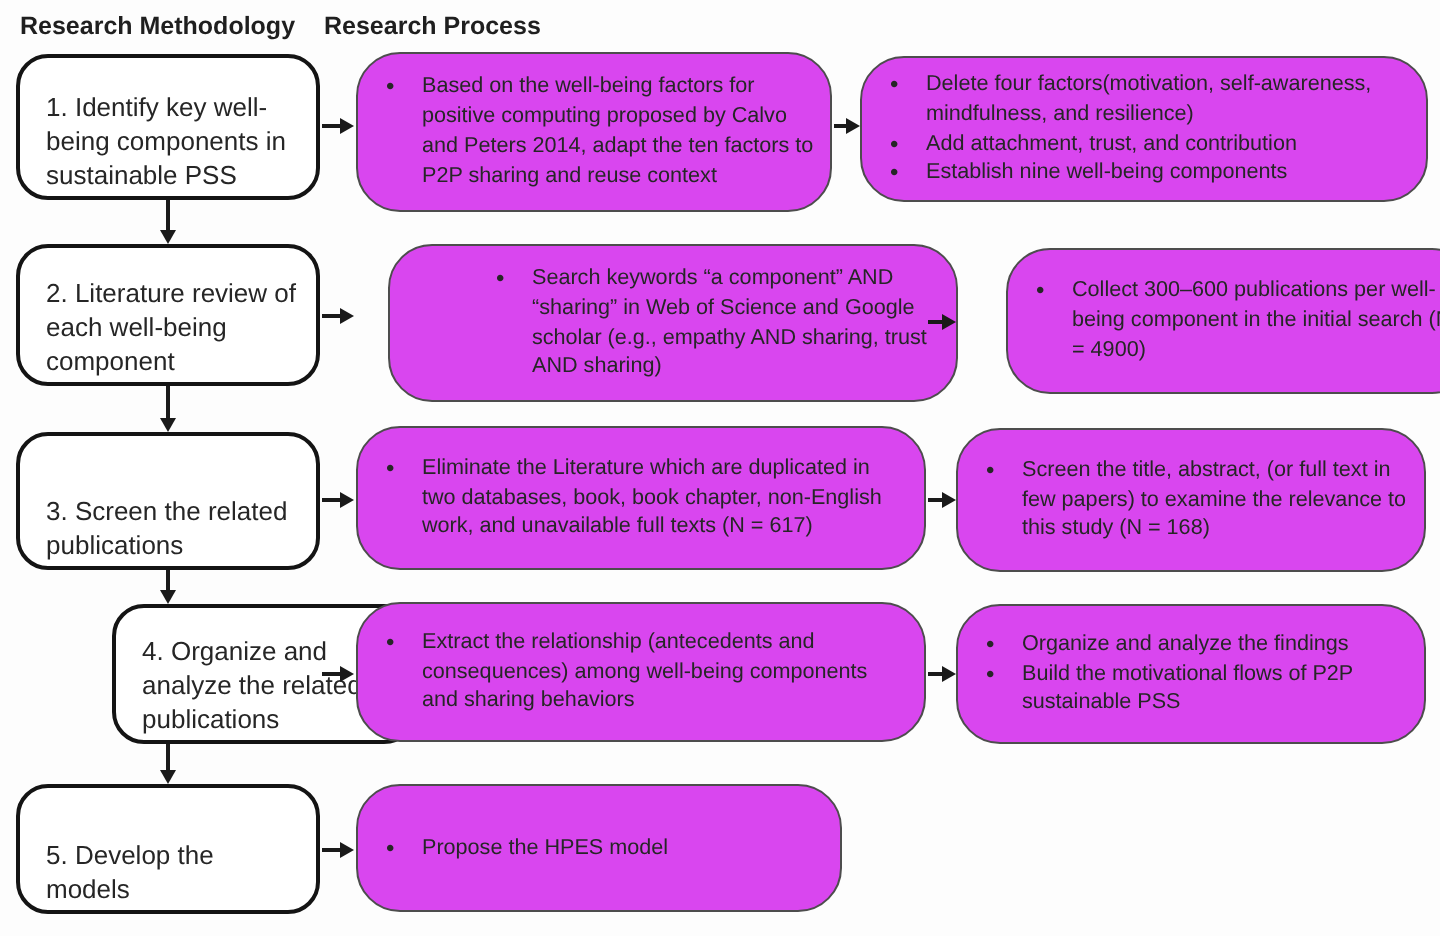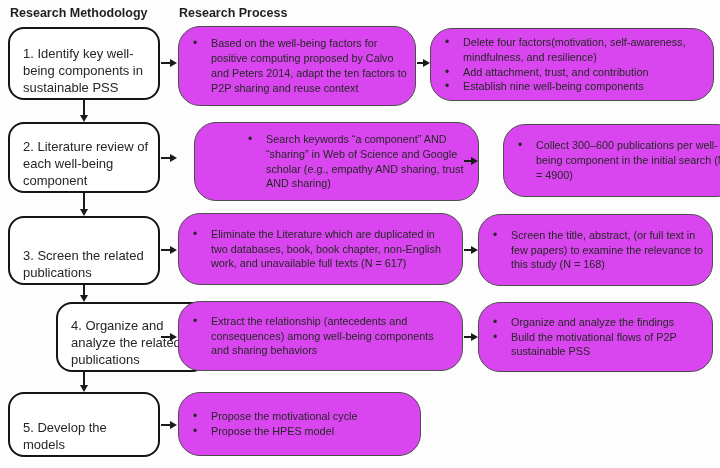--- a/index.html
+++ b/index.html
@@ -95,21 +95,21 @@
     border-right:4.5px solid transparent;
     border-top:7px solid #1a1a1a;
   }
 </style>
 </head>
 <body>
 
 <div class="canvas">
 
   <div class="col-header" style="left:10px; top:6px;">Research Methodology</div>
-  <div class="col-header" style="left:179px; top:6px;">Research Process</div>
+  <div class="col-header" style="left:162px; top:6px;">Research Process</div>
 
   <div class="stage-box" style="top:27px; height:73px;">
     <div class="stage-text">1. Identify key well-being components in sustainable PSS</div>
   </div>
   <div class="stage-box" style="top:122px; height:71px;">
     <div class="stage-text">2. Literature review of each well-being component</div>
   </div>
   <div class="stage-box" style="top:216px; height:69px;">
     <div class="stage-text">3. Screen the related publications</div>
   </div>
@@ -146,21 +146,20 @@
       <li>Eliminate the Literature which are duplicated in two databases, book, book chapter, non-English work, and unavailable full texts (N = 617)</li>
     </ul>
   </div>
   <div class="bullet-box" style="left:178px; width:285px; top:301px; height:70px;">
     <ul>
       <li>Extract the relationship (antecedents and consequences) among well-being components and sharing behaviors</li>
     </ul>
   </div>
   <div class="bullet-box" style="left:178px; width:243px; top:392px; height:64px;">
     <ul>
-      <li>Propose the motivational cycle</li>
       <li>Propose the HPES model</li>
     </ul>
   </div>
 
   <div class="h-arrow" style="left:417px; top:62px; width:6px;"></div>
   <div class="h-arrow" style="left:464px; top:160px; width:7px;"></div>
   <div class="h-arrow" style="left:464px; top:249px; width:7px;"></div>
   <div class="h-arrow" style="left:464px; top:336px; width:7px;"></div>
 
   <div class="bullet-box" style="left:430px; width:284px; top:28px; height:73px;">

